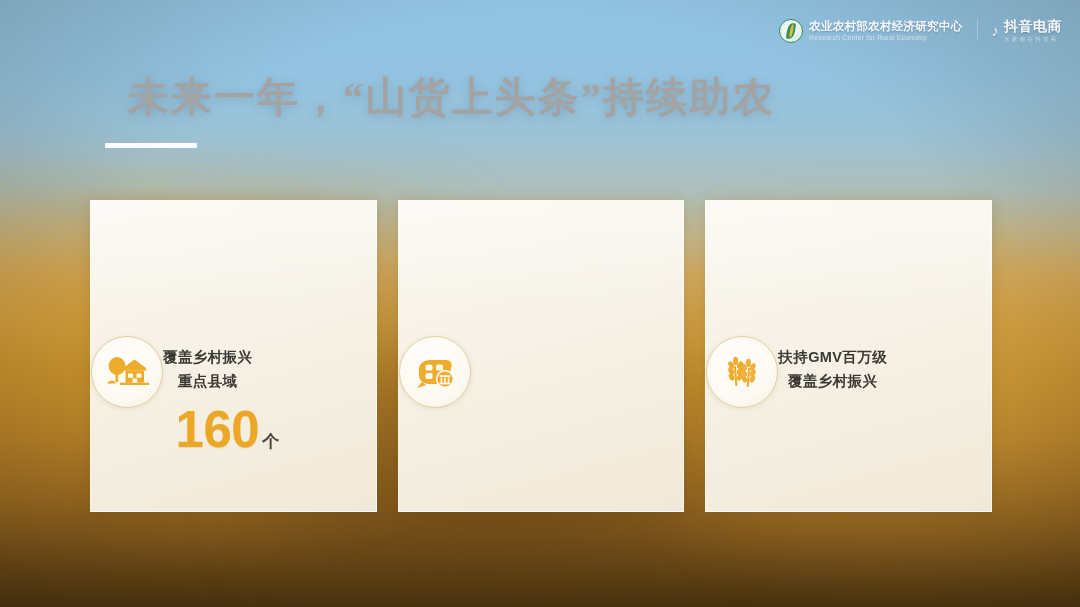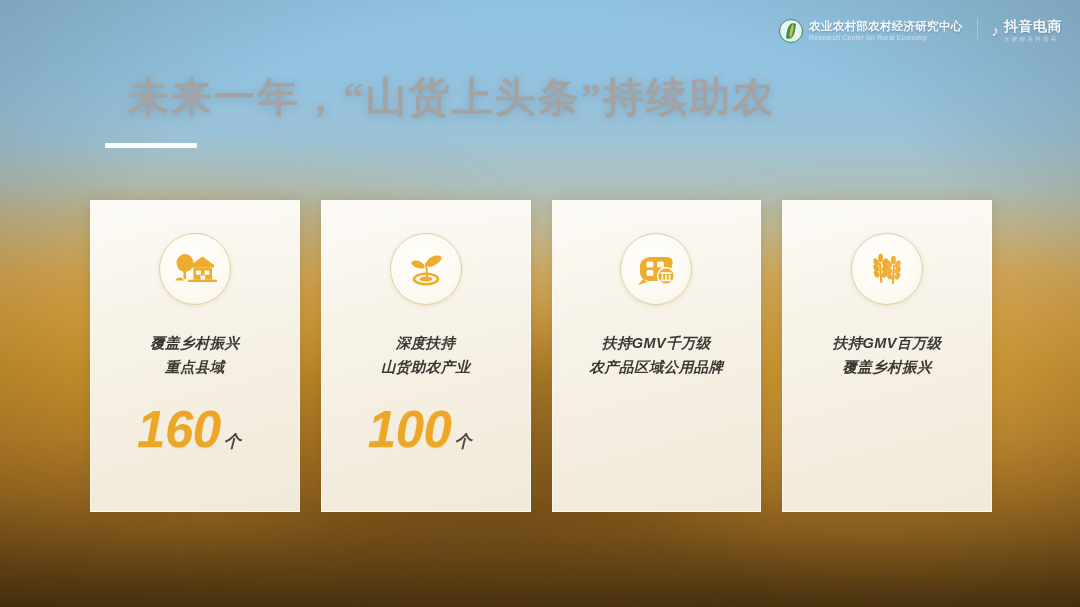--- a/index.html
+++ b/index.html
@@ -201,23 +201,22 @@
     display: flex;
     gap: 21px;
   }
   .card {
     flex: 1;
     position: relative;
     background: linear-gradient(165deg, #fbf8f1 0%, #f7f2e7 42%, #f1e9d8 100%);
     border: 1px solid rgba(255,255,255,0.55);
     box-shadow: 0 2px 14px rgba(90,60,15,0.18);
     display: flex;
-    flex-direction: column;
+    flex-direction: row;
     align-items: center;
-    font-style: italic;
   }
   .card::after {
     content: "";
     position: absolute;
     inset: 0;
     background: linear-gradient(to bottom, rgba(255,255,255,0.35) 0%, rgba(255,255,255,0) 35%);
     pointer-events: none;
   }
   .icon-circle {
     margin-top: 32px;
@@ -328,40 +327,20 @@
       </div>
       <div class="card-desc">
         <span>覆盖乡村振兴</span>
         <span class="l2">重点县域</span>
       </div>
       <div class="card-num">
         <span class="val">160</span><span class="unit">个</span>
       </div>
     </div>
 
-    <div class="card">
-      <div class="icon-circle">
-        <svg width="44" height="40" viewBox="0 0 44 40">
-          <g fill="#efab2b">
-            <path d="M22 14 C26 5 36 5.5 37.5 8 C39 11 30 19 23.5 17.5 Z"></path>
-            <path d="M20.5 16 C15.5 10 8 11 7.5 13.5 C7 16.5 14.5 21 20.5 19 Z"></path>
-            <path d="M20.8 14 C21.6 18 22.2 23 22.2 29 L24 29 C24 23 23.6 18.5 22.6 14 Z"></path>
-            <ellipse cx="22" cy="30" rx="12" ry="5.2" fill="none" stroke="#efab2b" stroke-width="2.6"></ellipse>
-            <ellipse cx="22" cy="30" rx="6.5" ry="2.6"></ellipse>
-          </g>
-        </svg>
-      </div>
-      <div class="card-desc">
-        <span>深度扶持</span>
-        <span class="l2">山货助农产业</span>
-      </div>
-      <div class="card-num">
-        <span class="val">100</span><span class="unit">个</span>
-      </div>
-    </div>
 
     <div class="card">
       <div class="icon-circle">
         <svg width="44" height="40" viewBox="0 0 44 40">
           <g fill="#efab2b">
             <path d="M6 17 C6 12 11 8 17 8 L33 8 C37 8 39.5 11 38.5 15 L35 27 C34 30.5 31 32 27.5 32 L16 32 C10 32 6 28 6 23 Z"></path>
             <path d="M9 30 L4 36 L13 33 Z"></path>
           </g>
           <g fill="#fdfaf2">
             <rect x="12.5" y="12.5" width="7" height="6" rx="1.6"></rect>
@@ -371,24 +350,20 @@
           <circle cx="32" cy="27" r="9.2" fill="#fdfaf2"></circle>
           <circle cx="32" cy="27" r="7.6" fill="#efab2b"></circle>
           <g fill="#fdfaf2">
             <rect x="26.5" y="23.2" width="11" height="1.8"></rect>
             <rect x="27.6" y="25.6" width="1.6" height="5.2"></rect>
             <rect x="31.2" y="25.6" width="1.6" height="5.2"></rect>
             <rect x="34.8" y="25.6" width="1.6" height="5.2"></rect>
             <rect x="26.5" y="30.6" width="11" height="1.8"></rect>
           </g>
         </svg>
-      </div>
-      <div class="card-desc">
-        <span>扶持GMV千万级</span>
-        <span class="l2">农产品区域公用品牌</span>
       </div>
     </div>
 
     <div class="card">
       <div class="icon-circle">
         <svg width="44" height="40" viewBox="0 0 44 40">
           <g fill="#efab2b">
             <rect x="14.6" y="14" width="2.1" height="20" rx="1" transform="rotate(-4 15.6 24)"></rect>
             <rect x="27.4" y="16" width="2.1" height="19" rx="1" transform="rotate(4 28.4 25)"></rect>
             <g>

